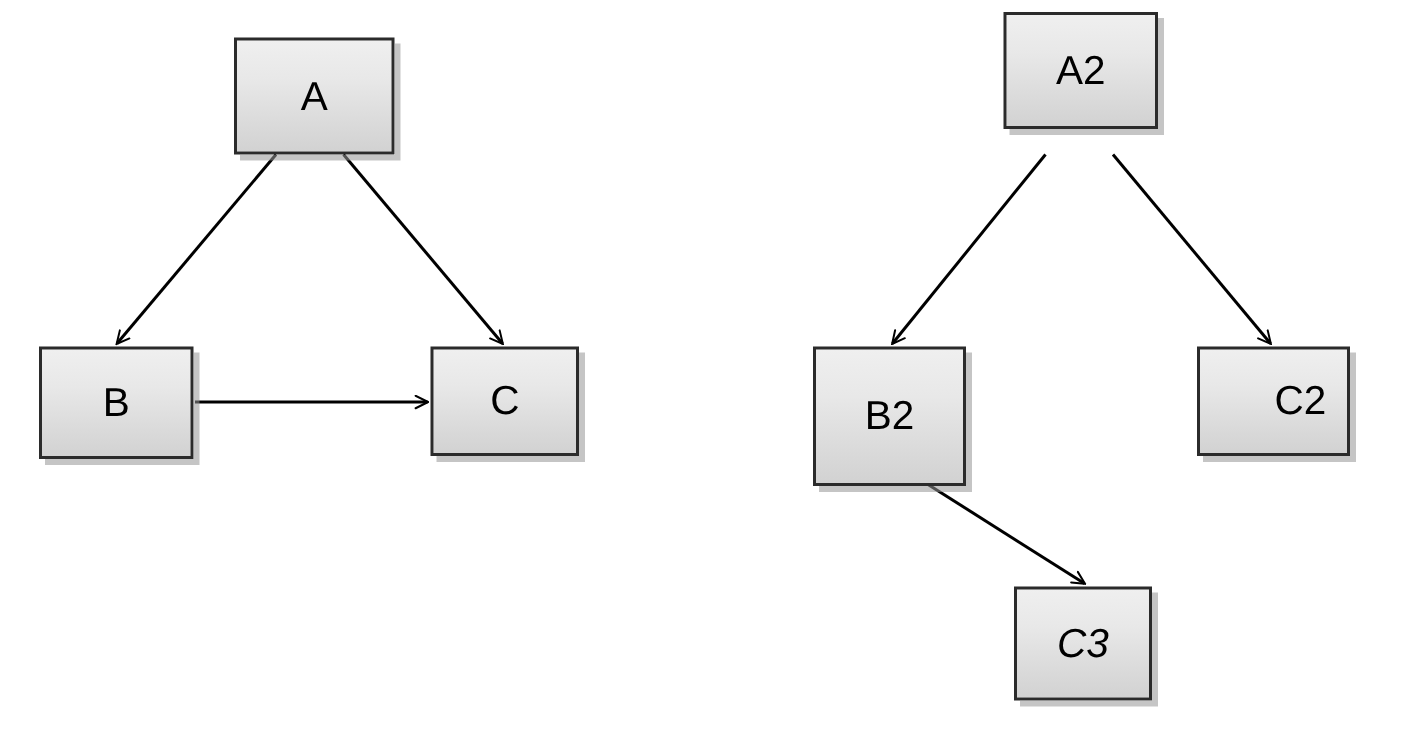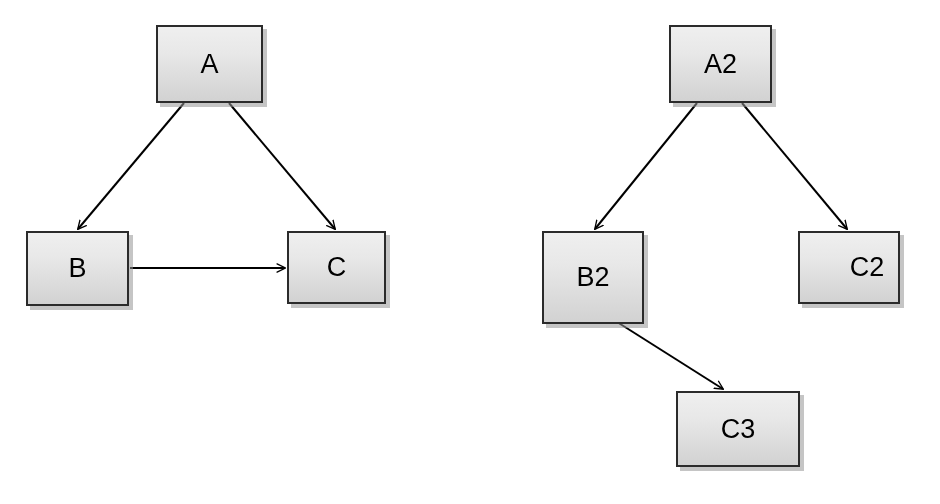--- a/index.html
+++ b/index.html
@@ -72,27 +72,27 @@
   <div id="nodes-layer">
       <div class="node" style="left: 156px; top: 25px; width: 107px; height: 78px;">
         <span class="node-label">A</span>
       </div>
       <div class="node" style="left: 26px; top: 231px; width: 103px; height: 75px;">
         <span class="node-label">B</span>
       </div>
       <div class="node" style="left: 287px; top: 231px; width: 99px; height: 73px;">
         <span class="node-label">C</span>
       </div>
-      <div class="node" style="left: 669px; top: 25px; width: 103px; height: 78px;">
+      <div class="node" style="left: 669px; top: 8px; width: 103px; height: 78px;">
         <span class="node-label">A2</span>
       </div>
       <div class="node" style="left: 542px; top: 231px; width: 102px; height: 93px;">
         <span class="node-label">B2</span>
       </div>
       <div class="node" style="left: 798px; top: 231px; width: 102px; height: 73px; padding-left: 36px;">
         <span class="node-label">C2</span>
       </div>
-      <div class="node" style="left: 676px; top: 391px; width: 124px; height: 76px;">
+      <div class="node" style="left: 676px; top: 391px; width: 92px; height: 76px; font-style: italic;">
         <span class="node-label">C3</span>
       </div>
     </div>
 
 </div>
 
 </body></html>

